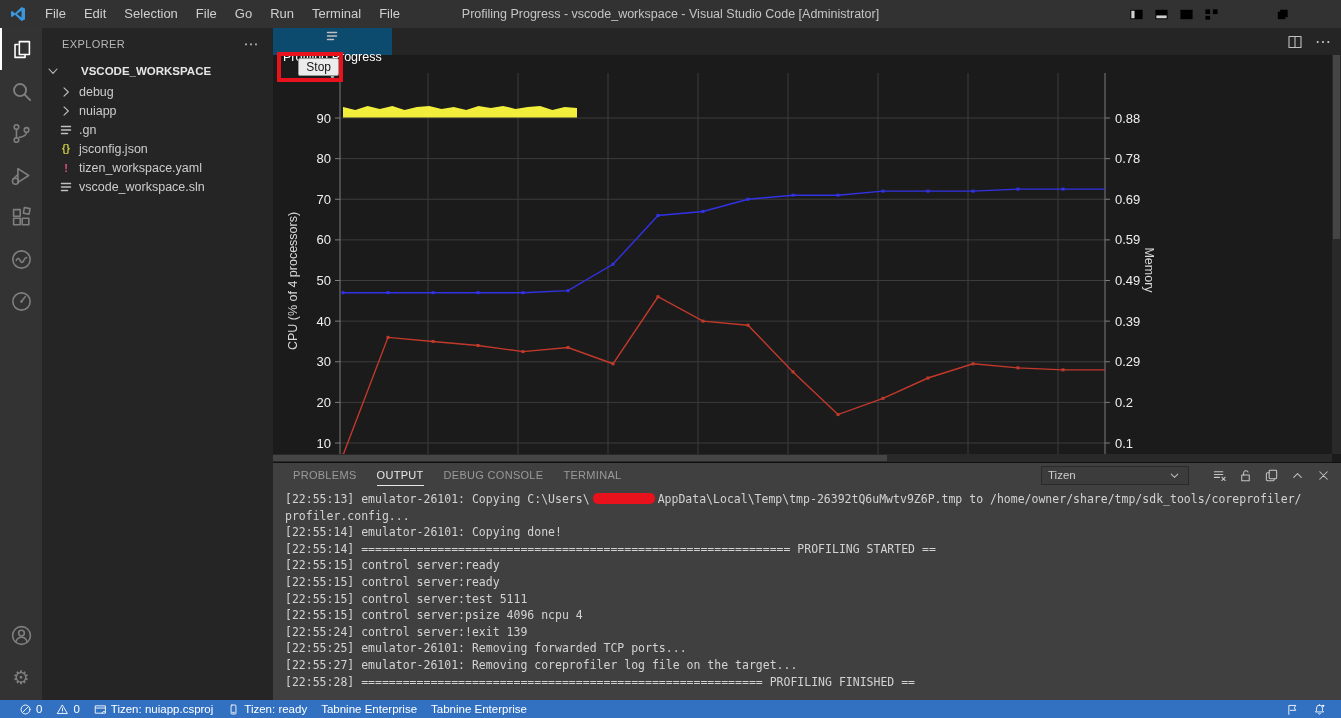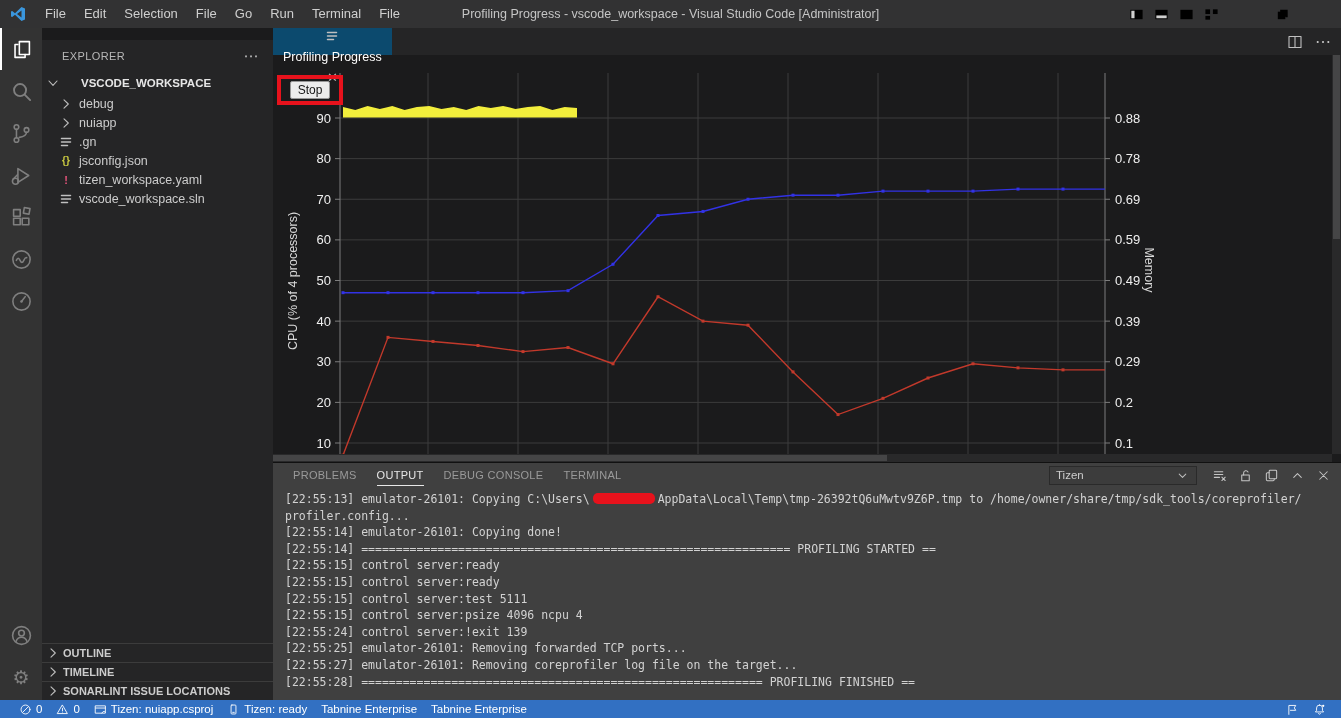--- a/index.html
+++ b/index.html
@@ -20,21 +20,21 @@
   .wc svg { width:15px; height:15px; }
 
   
   #activitybar { position:absolute; left:0; top:28px; width:42px; bottom:18px; background:#333333; }
   .ab-item { width:42px; height:42px; display:flex; align-items:center; justify-content:center; color:#7f7f7f; }
   .ab-item.active { color:#ffffff; box-shadow:inset 2px 0 0 #ffffff; }
   .ab-item .ic, .ab-item .ic svg { width:23px; height:23px; }
   #ab-bottom { position:absolute; bottom:2px; left:0; }
 
   
-  #sidebar { position:absolute; left:42px; top:40px; width:231px; bottom:18px; background:#252526; color:#cccccc;text-align:right; }
+  #sidebar { position:absolute; left:42px; top:28px; width:231px; bottom:18px; background:#252526; color:#cccccc;text-align:right; }
   #sb-header { height:32px; display:flex; align-items:center; padding:0 14px 0 20px;
                font-size:11px; letter-spacing:.4px; color:#b8b8b8; }
   #sb-header .dots { margin-left:auto; font-size:15px; color:#c5c5c5; }
   #workspace-row { height:22px; display:flex; align-items:center; gap:20px; font-weight:700;
                    font-size:11.5px; color:#e6e6e6; padding-left:3px; }
   .tree-row { height:19px; display:flex; align-items:center; font-size:12.5px; gap:5px; padding-left:16px; }
   #sb-sections { position:absolute; bottom:0; left:0; right:0; }
   .sb-section { height:19px; border-top:1px solid #3c3c3c; display:flex; align-items:center; gap:2px;
                 padding-left:3px; font-size:11px; font-weight:700; color:#cccccc; }
 
@@ -56,42 +56,42 @@
   .tab .close { color:#b5b5b5; font-size:13px; }
   #editor-actions { margin-left:auto; display:flex; align-items:center; gap:12px; color:#c0c0c0; padding-right:10px; }
   #editor-content { position:absolute; top:27px; left:0; right:0; bottom:0; }
   #chart { position:absolute; left:0; top:0; width:1068px; height:407px; }
   .grid  { stroke:#3c3c3c; stroke-width:1; }
   .axis  { stroke:#7d7d7d; stroke-width:1; }
   .ctick { font:13px "Liberation Sans", sans-serif; fill:#efefef; }
   .clabel{ font:12.5px "Liberation Sans", sans-serif; fill:#d8d8d8; }
 
   #stop-box { position:absolute; left:4px; top:-3px; width:66px; height:30px;
-              border:4px solid var(--annot); display:flex; align-items:center; justify-content:center; z-index:5;margin-top:23px; }
+              border:4px solid var(--annot); display:flex; align-items:center; justify-content:flex-end; z-index:5; }
   #stop-btn { font-family:"Liberation Sans", sans-serif; font-size:12px; height:18px; padding:0 7px;
               background:#ececec; color:#151515; border:1px solid #979797; border-radius:2px; }
 
   .vscroll { position:absolute; right:0; top:0; width:9px; bottom:8px; background:#29292a; }
   .vscroll .thumb { position:absolute; top:0; left:1px; right:1px; height:46%; background:#454546; }
   .hscroll { position:absolute; left:0; right:9px; bottom:0; height:8px; background:#29292a; }
   .hscroll .thumb { position:absolute; left:0; top:1px; bottom:1px; width:58%; background:#454546; }
 
   
   #panel { position:absolute; left:273px; top:462px; width:1068px; height:302px; background:#404040;
            border-top:1px solid #111; color:#cccccc; }
   #panel-header { height:24px; display:flex; align-items:center; }
   .panel-tab { padding:0 10px; height:100%; display:flex; align-items:center; font-size:11px;
                letter-spacing:.3px; color:#9a9a9a; position:relative; }
   .panel-tab.active { color:#e7e7e7; }
   .panel-tab.active::after { content:''; position:absolute; left:10px; right:10px; bottom:1px;
                              height:1px; background:#e7e7e7; }
   #panel-actions { margin-left:auto; display:flex; align-items:center; gap:10px; padding-right:10px; color:#c5c5c5; }
   #output-select { width:148px; height:19px; background:#3c3c3c; border:1px solid #2a2a2a; color:#cccccc;
                    font-size:11.5px; display:flex; align-items:center; justify-content:space-between;
-                   padding:0 6px; margin-right:4px; }
+                   padding:0 6px; margin-right:12px; }
   #panel-actions .ic svg { width:15px; height:15px; }
   #panel-content { position:absolute; top:24px; left:0; right:0; bottom:0; padding:4px 0 0 12px;
                    font-family:"DejaVu Sans Mono", monospace; font-size:11.5px; line-height:16.6px;
                    color:#d2d2d2; white-space:pre; overflow:hidden; }
   .redaction { display:inline-block; width:62px; height:11px; background:var(--annot);
                border-radius:5px; margin:0 3px -1px 3px; }
 
   
   #statusbar { position:absolute; left:0; right:0; bottom:0; height:18px; background:#3270c2; color:#ffffff;
                display:flex; align-items:center; font-size:11.5px; }
@@ -301,46 +301,20 @@
           </span>
           <span>tizen_workspace.yaml</span>
         </div>
         <div class="tree-row">
           <span class="ic filelines">
             <svg viewBox="0 0 16 16">
               <path d="M3.5 4.5h9M3.5 8h9M3.5 11.5h6" stroke-width="1.5"></path>
             </svg>
           </span>
           <span>vscode_workspace.sln</span>
-        </div>
-      </div>
-    <div id="sb-sections">
-        <div class="sb-section">
-          <span class="ic chev">
-            <svg viewBox="0 0 16 16">
-              <path d="M6 3.8l4.3 4.2L6 12.2"></path>
-            </svg>
-          </span>
-          <span>OUTLINE</span>
-        </div>
-        <div class="sb-section">
-          <span class="ic chev">
-            <svg viewBox="0 0 16 16">
-              <path d="M6 3.8l4.3 4.2L6 12.2"></path>
-            </svg>
-          </span>
-          <span>TIMELINE</span>
-        </div>
-        <div class="sb-section">
-          <span class="ic chev">
-            <svg viewBox="0 0 16 16">
-              <path d="M6 3.8l4.3 4.2L6 12.2"></path>
-            </svg>
-          </span>
-          <span>SONARLINT ISSUE LOCATIONS</span>
         </div>
       </div>
   </div>
 
   <div id="editor">
     <div id="tabbar">
       <div class="tab">
         <span class="ic filelines">
           <svg viewBox="0 0 16 16">
               <path d="M3.5 4.5h9M3.5 8h9M3.5 11.5h6" stroke-width="1.5"></path>

